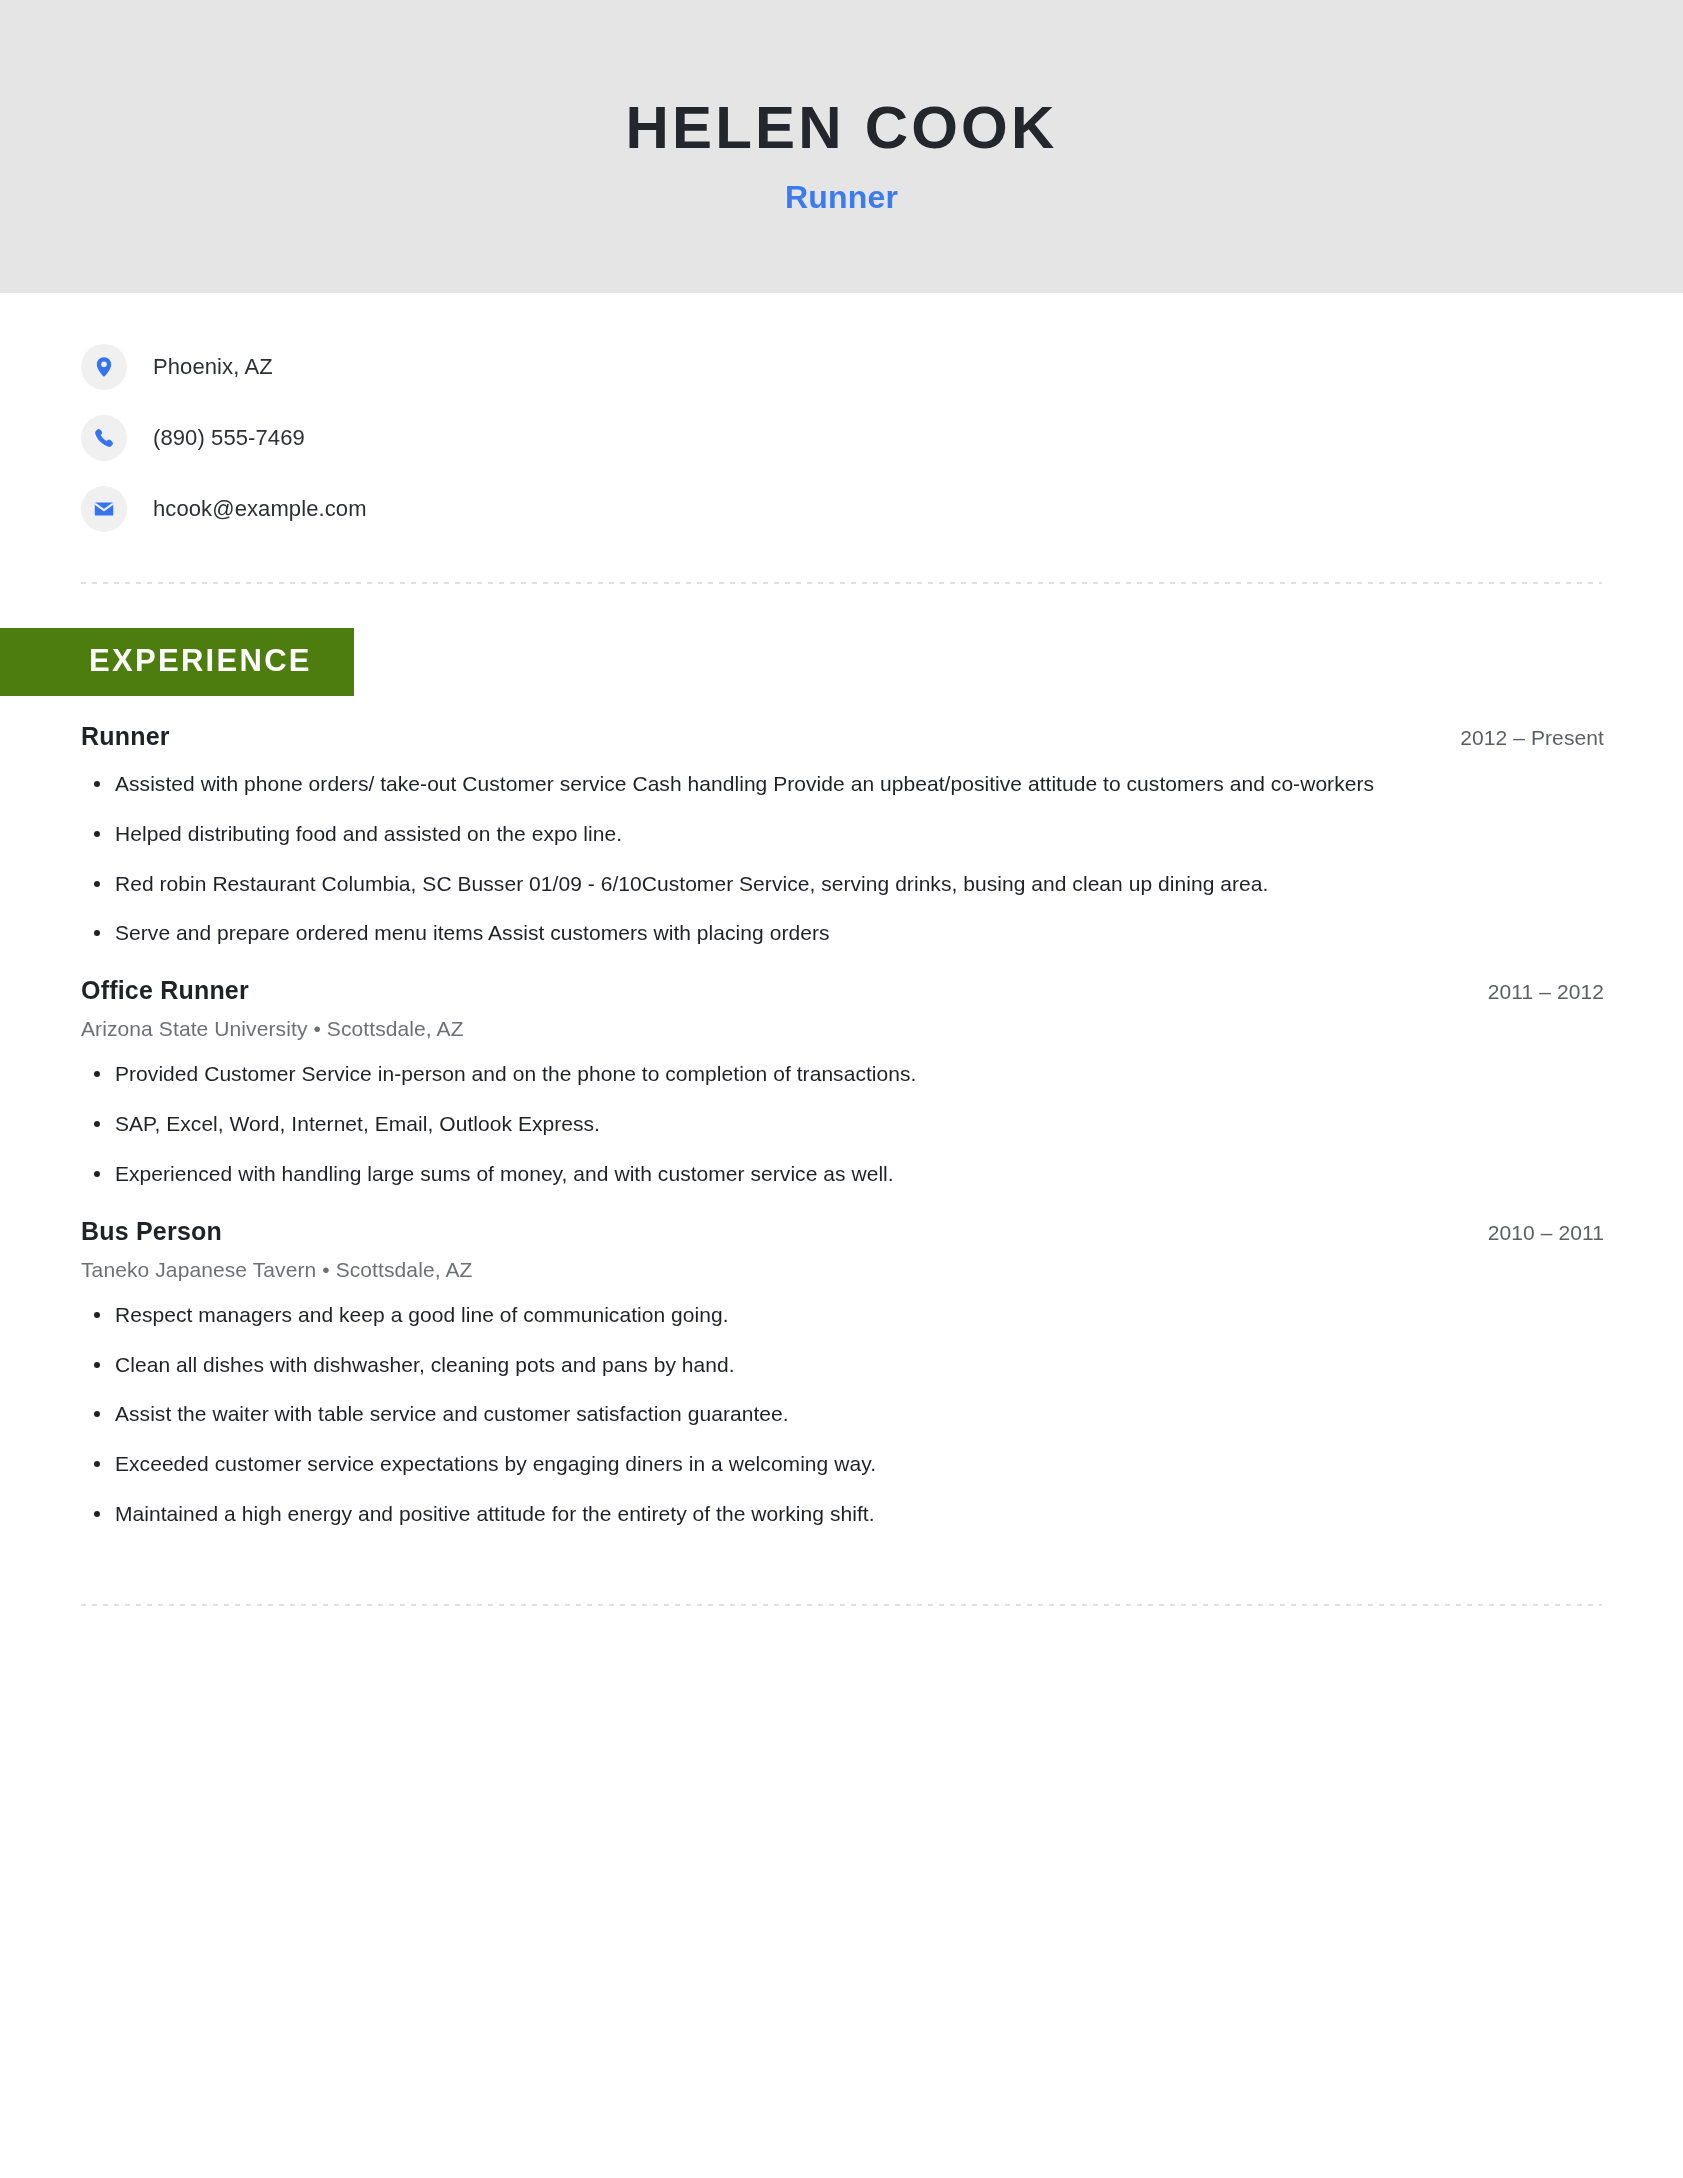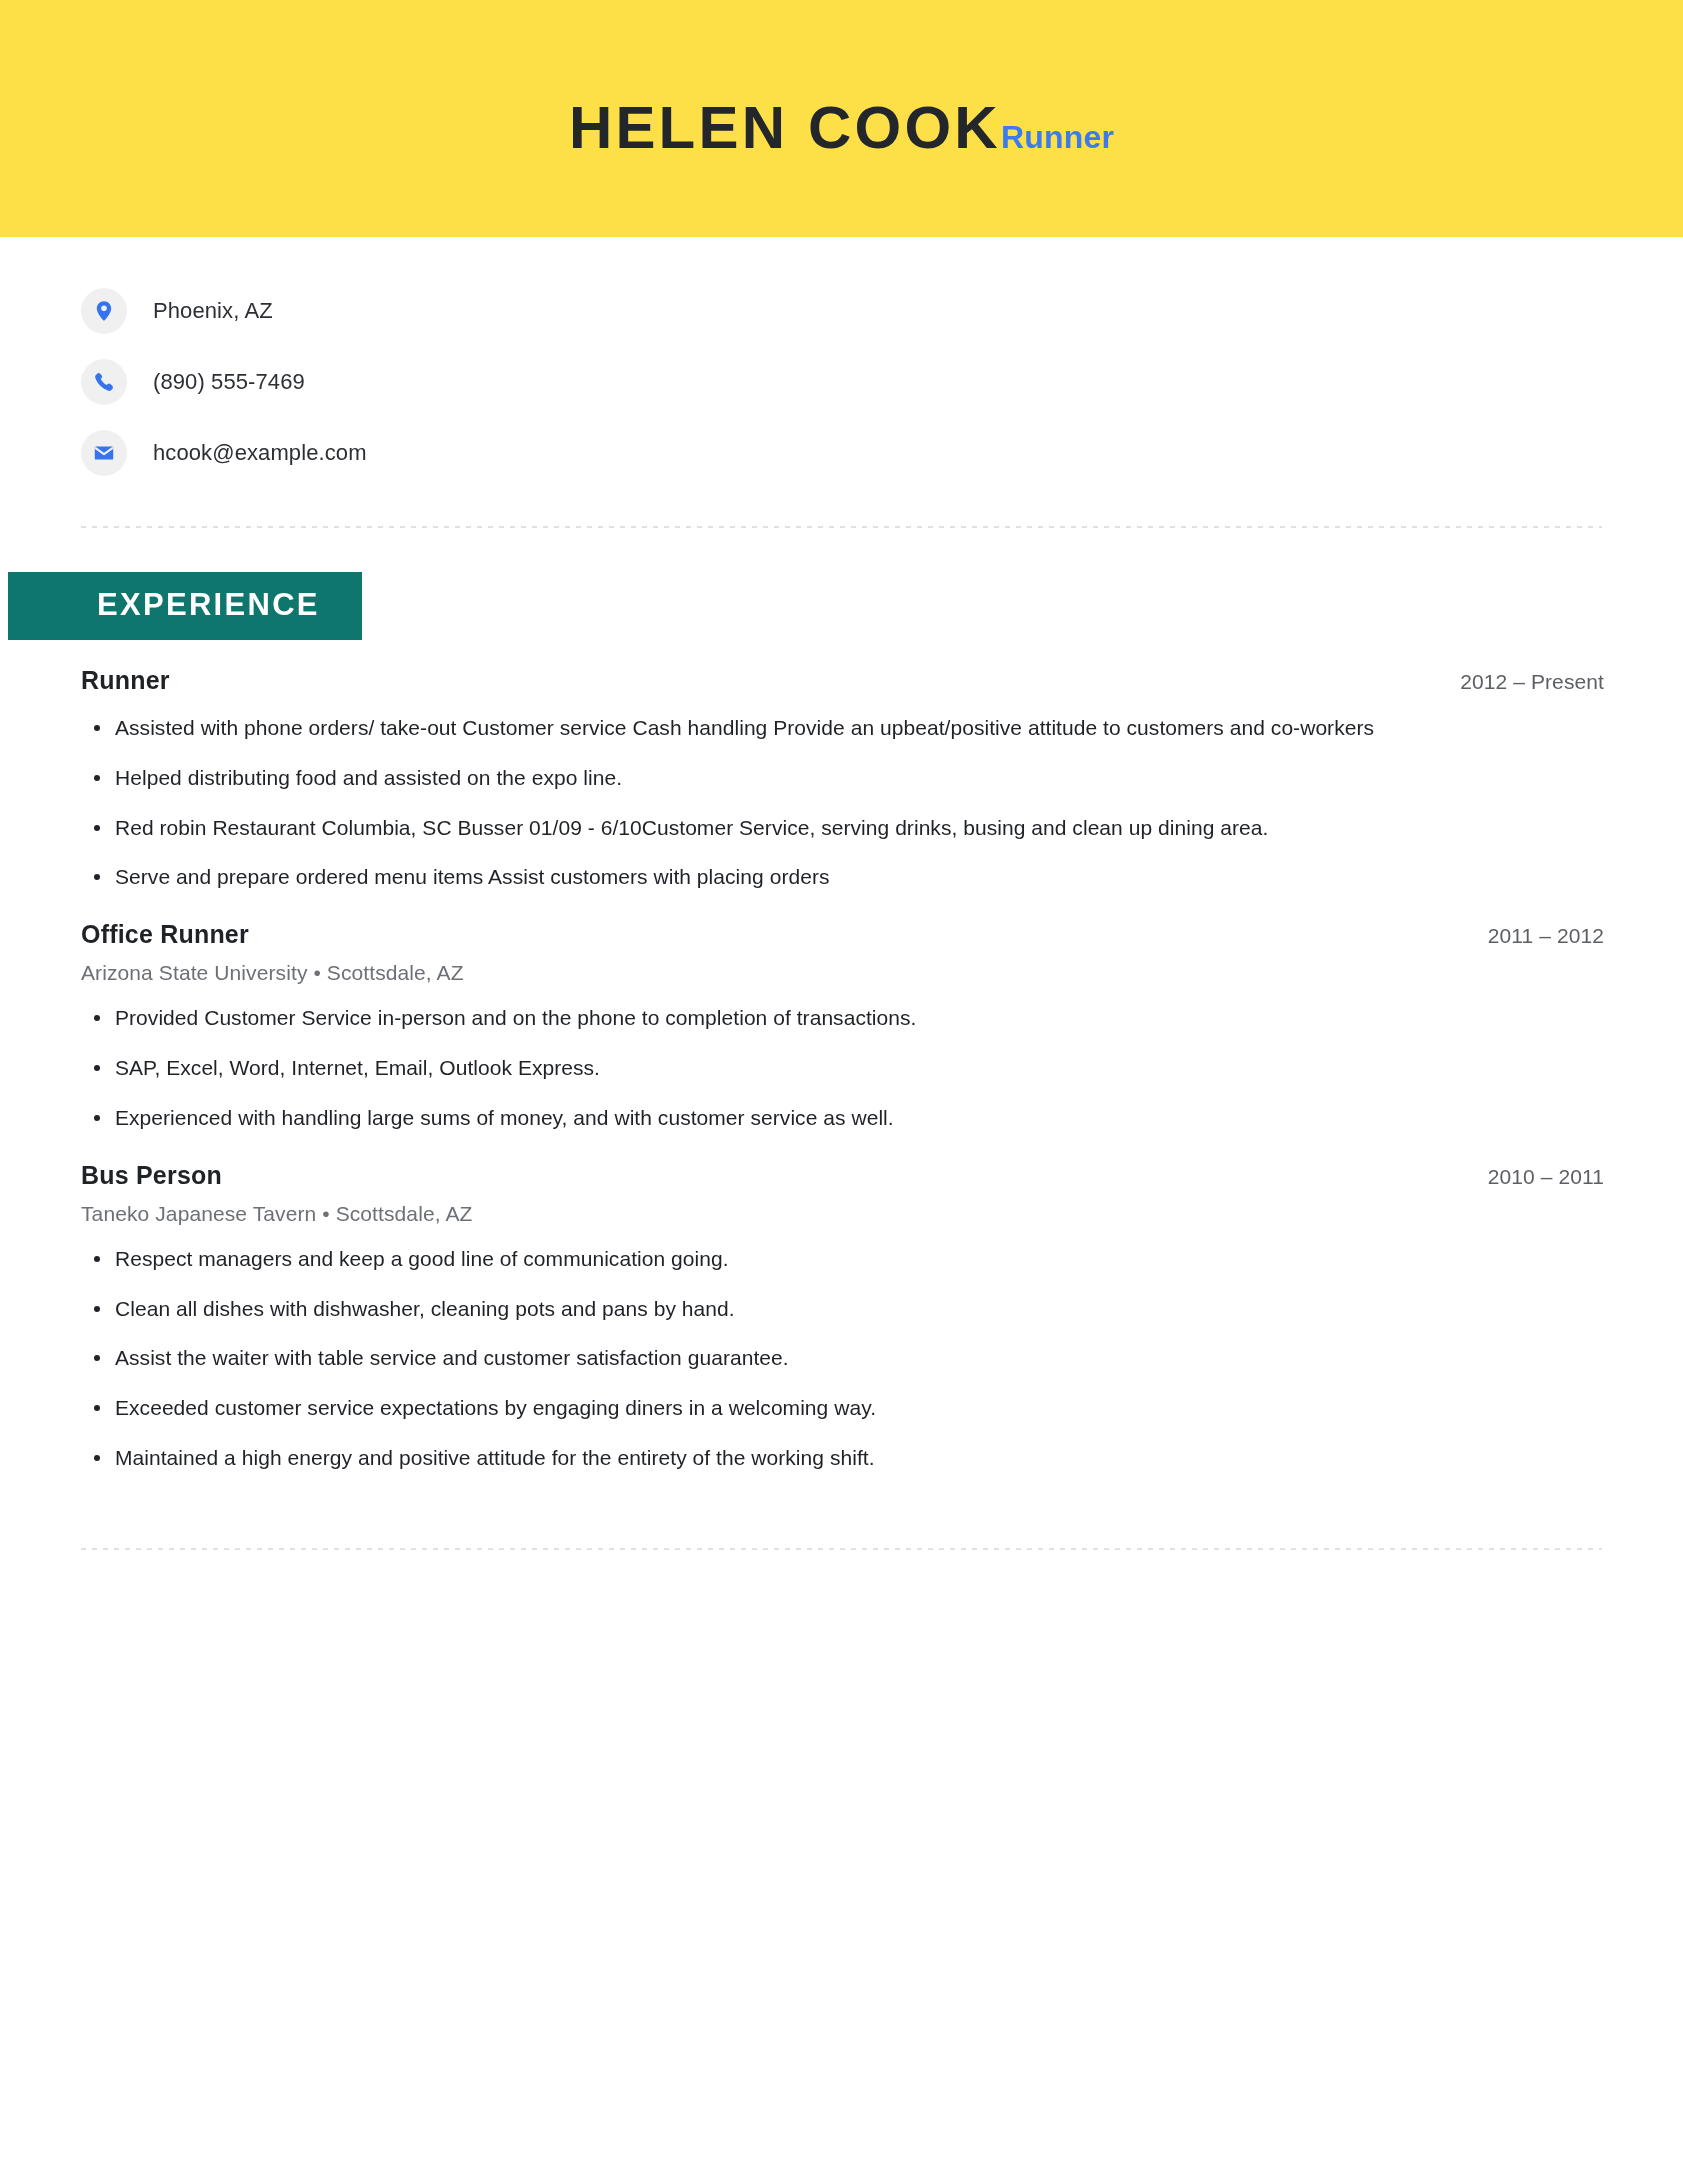--- a/index.html
+++ b/index.html
@@ -18,25 +18,25 @@
     position: relative;
     width: 1683px;
     min-height: 2178px;
     background: #ffffff;
     overflow: hidden;
   }
 
   
   .header-band {
     width: 100%;
-    height: 237px;
-    background: #fde047;
+    height: 293px;
+    background: #e5e5e5;
     box-sizing: border-box;
     display: flex;
-    flex-direction: row;
+    flex-direction: column;
     align-items: center;
     justify-content: center;
     padding-top: 18px;
   }
   .full-name {
     font-size: 60px;
     font-weight: 700;
     letter-spacing: 3.2px;
     color: #23262b;
     line-height: 1.05;
@@ -91,27 +91,27 @@
     background-image: repeating-linear-gradient(to right,
         #e0e0e0 0px, #e0e0e0 5px, transparent 5px, transparent 11px);
   }
 
   
   .section {
     margin-top: 44px;
   }
   .section-title-bar {
     display: inline-block;
-    background: #0f766e;
+    background: #4d7c0f;
     color: #ffffff;
     font-size: 31px;
     font-weight: 700;
     letter-spacing: 2.3px;
     padding: 15px 42px 17px 89px;
-    margin-left: 8px;
+    margin-left: 0;
   }
 
   .section-body {
     padding: 0 79px 0 81px;
   }
 
   .entry { margin-top: 28px; }
   .entry:first-child { margin-top: 26px; }
 
   .entry-head {

